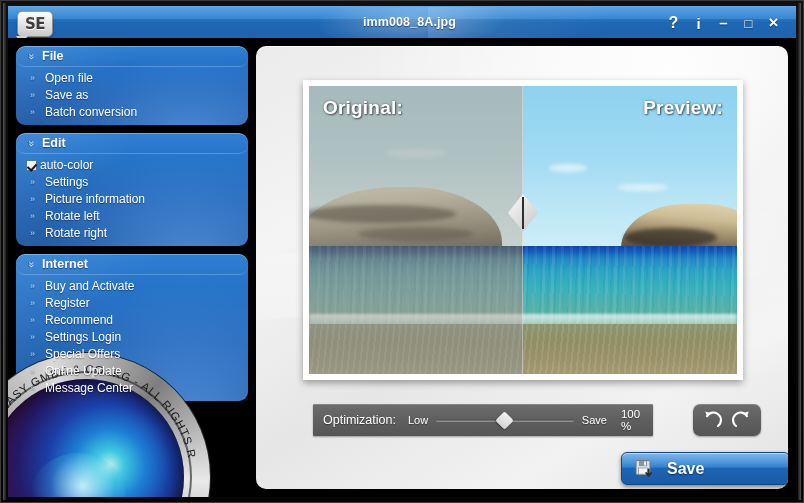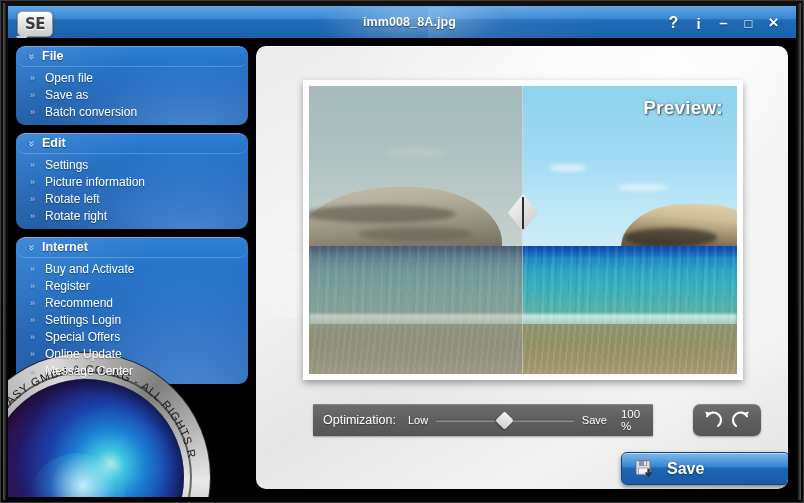--- a/index.html
+++ b/index.html
@@ -502,20 +502,24 @@
           </div>
         </div>
       </div>
 
       <div class="panel">
         <div class="panel-header">
           <span class="chev">»</span>
           <span class="ptitle">Edit</span>
         </div>
         <div class="panel-items">
+          <div class="pitem checkbox">
+            <span class="cbox"></span>
+            <span class="lbl">auto-color</span>
+          </div>
           <div class="pitem">
             <span class="bullet">»</span>
             <span class="lbl">Settings</span>
           </div>
           <div class="pitem">
             <span class="bullet">»</span>
             <span class="lbl">Picture information</span>
           </div>
           <div class="pitem">
             <span class="bullet">»</span>
@@ -591,20 +595,21 @@
           <div class="rock-left"></div>
           <div class="rock-right"></div>
           <div class="sea">
             <div class="sea-sparkle"></div>
           </div>
           <div class="surf"></div>
           <div class="sand"></div>
 
           <div class="original-overlay" style="width: 50%;"></div>
 
+          <div class="lbl-original">Original:</div>
           <div class="lbl-preview">Preview:</div>
 
           <div class="handle" style="left: 50%;">
             <div class="diamond"></div>
             <div class="bar"></div>
           </div>
         </div>
       </div>
 
       <div class="optbar">

